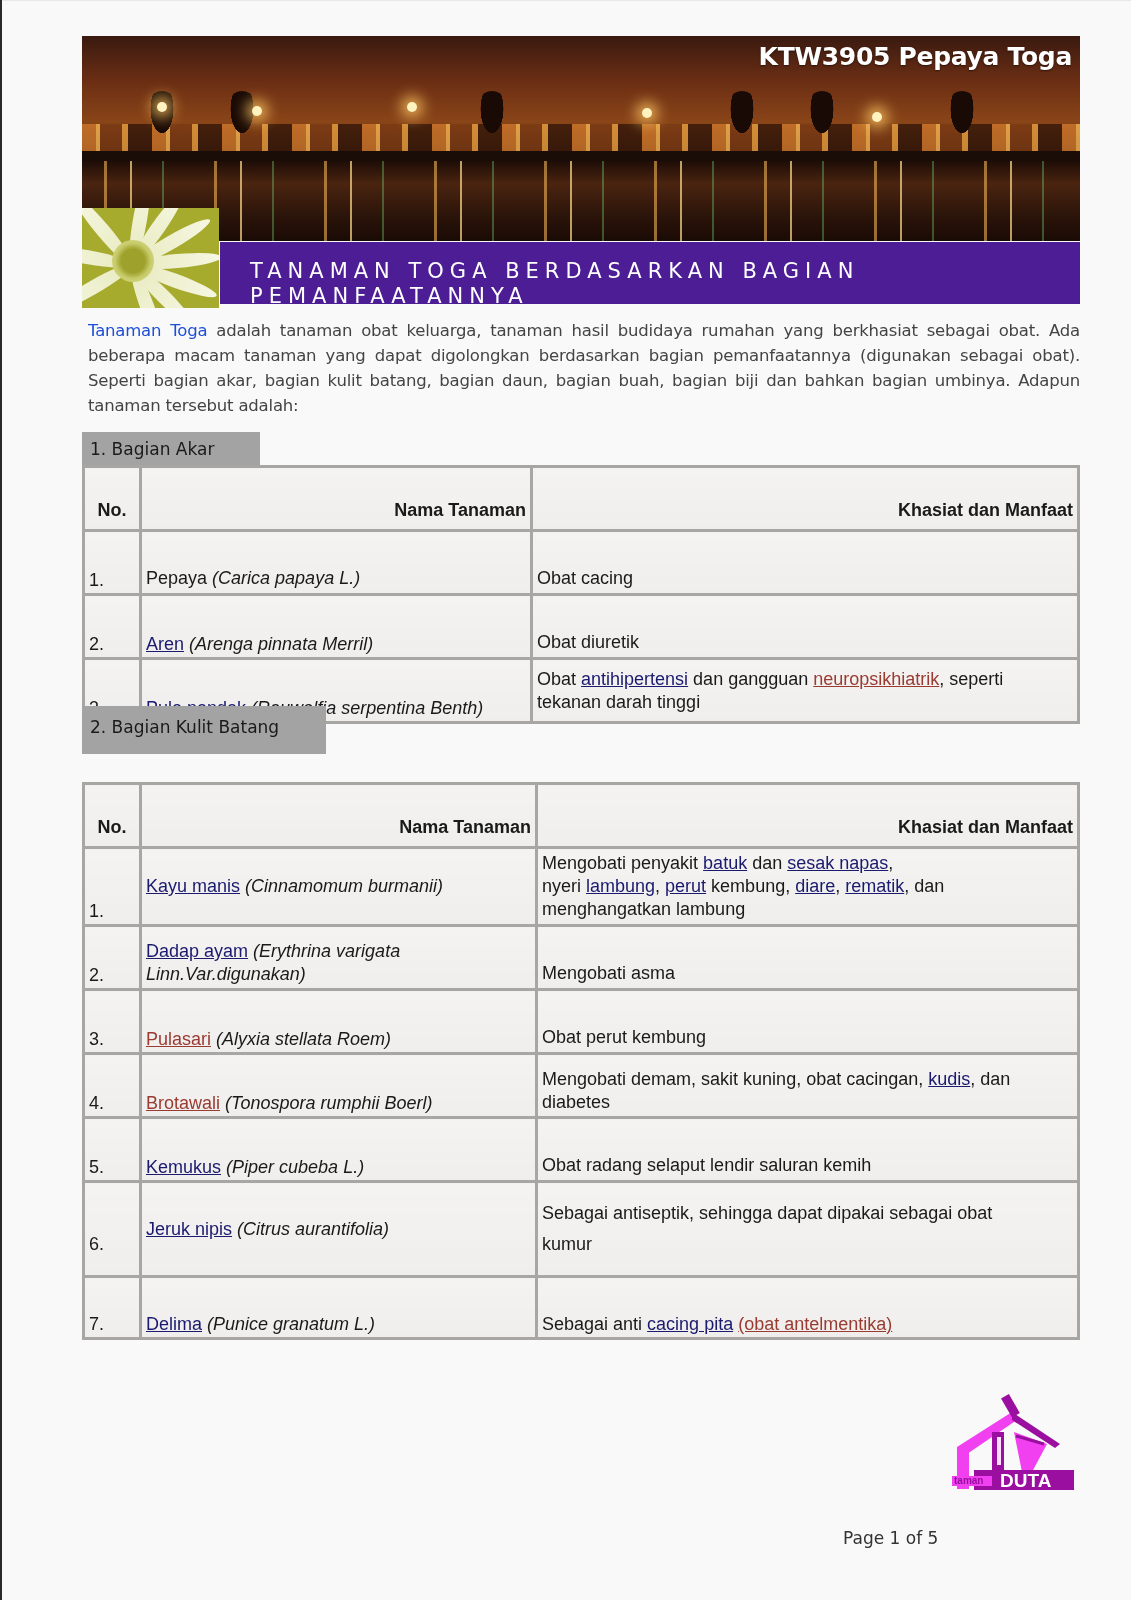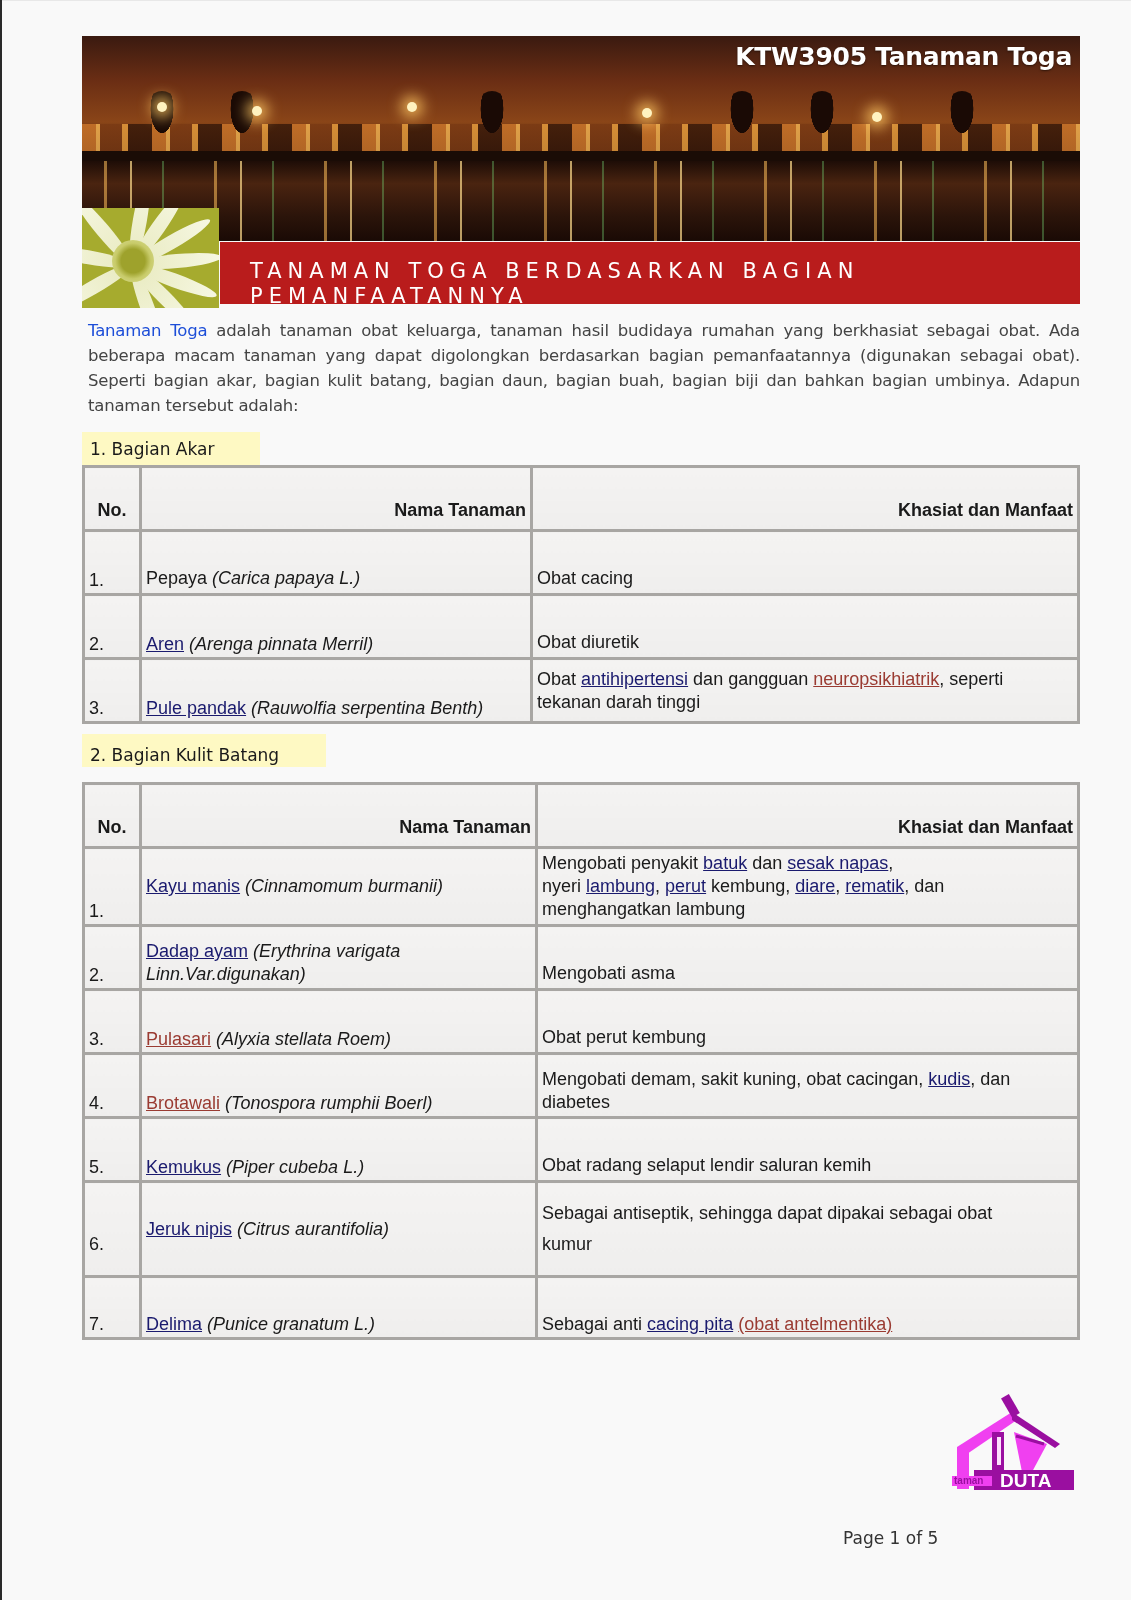--- a/index.html
+++ b/index.html
@@ -36,21 +36,21 @@
   .banner-title {
     position: absolute; right: 8px; top: 6px;
     color: #ffffff; font-size: 25px; font-weight: bold;
     font-family: "DejaVu Sans", sans-serif; letter-spacing: -0.3px;
     text-shadow: 0 1px 2px rgba(0,0,0,.5);
   }
 
   
   .green-bar {
     position: absolute; left: 218px; top: 242px; width: 860px; height: 62px;
-    background: #b91c1c;
+    background: #4c1d95;
   }
   .green-bar-title {
     position: absolute; left: 30px; top: 17px;
     color: #ffffff; font-size: 21px; letter-spacing: 6px;
     font-family: "DejaVu Sans", sans-serif; font-weight: normal;
     transform: scaleY(1.05);
   }
   .flower {
     position: absolute; left: 80px; top: 208px; width: 137px; height: 100px;
     background: #a6ab2e; overflow: hidden;
@@ -68,26 +68,26 @@
   
   .intro {
     position: absolute; left: 86px; top: 318px; width: 992px;
     font-family: "DejaVu Sans", sans-serif; font-size: 16.5px; line-height: 25px;
     color: #444; text-align: justify; letter-spacing: -0.2px;
   }
   .intro .lead { color: #1d4ed8; }
 
   
   .section-label {
-    position: absolute; background: #fef9c3; color: #1a1a1a;
+    position: absolute; background: #a3a3a3; color: #1a1a1a;
     font-family: "DejaVu Sans", sans-serif; font-size: 17px;
     padding: 0 0 0 8px; box-sizing: border-box; line-height: 34px;
   }
   .sec1 { left: 80px; top: 432px; width: 178px; height: 34px; }
-  .sec2 { left: 80px; top: 734px; width: 244px; height: 33px; line-height: 42px; }
+  .sec2 { left: 80px; top: 706px; width: 244px; height: 48px; line-height: 42px; }
 
   
   table.tg {
     position: absolute; border-collapse: collapse; background: #f0efee;
     font-size: 18px; color: #1a1a1a;
     border: 3px solid #a8a6a3;
   }
   table.tg td, table.tg th {
     border: 3px solid #a8a6a3; padding: 2px 4px; vertical-align: bottom;
     background: linear-gradient(180deg, #f4f3f2 0%, #efeeed 100%);
@@ -127,21 +127,21 @@
   <div class="palm" style="left:640px"></div>
   <div class="palm" style="left:720px"></div>
   <div class="palm" style="left:860px"></div>
   <div class="light" style="left:75px;top:66px"></div>
   <div class="light" style="left:170px;top:70px"></div>
   <div class="light" style="left:325px;top:66px"></div>
   <div class="light" style="left:560px;top:72px"></div>
   <div class="light" style="left:790px;top:76px"></div>
   <div class="shore"></div>
   <div class="reflect"></div>
-  <div class="banner-title">KTW3905 Tanaman Toga</div>
+  <div class="banner-title">KTW3905 Pepaya Toga</div>
 </div>
 
 <div class="flower">
   <div class="petal" style="transform:rotate(-80deg)"></div>
   <div class="petal" style="transform:rotate(-55deg)"></div>
   <div class="petal" style="transform:rotate(-30deg)"></div>
   <div class="petal" style="transform:rotate(-5deg)"></div>
   <div class="petal" style="transform:rotate(20deg)"></div>
   <div class="petal" style="transform:rotate(45deg)"></div>
   <div class="petal" style="transform:rotate(70deg)"></div>

